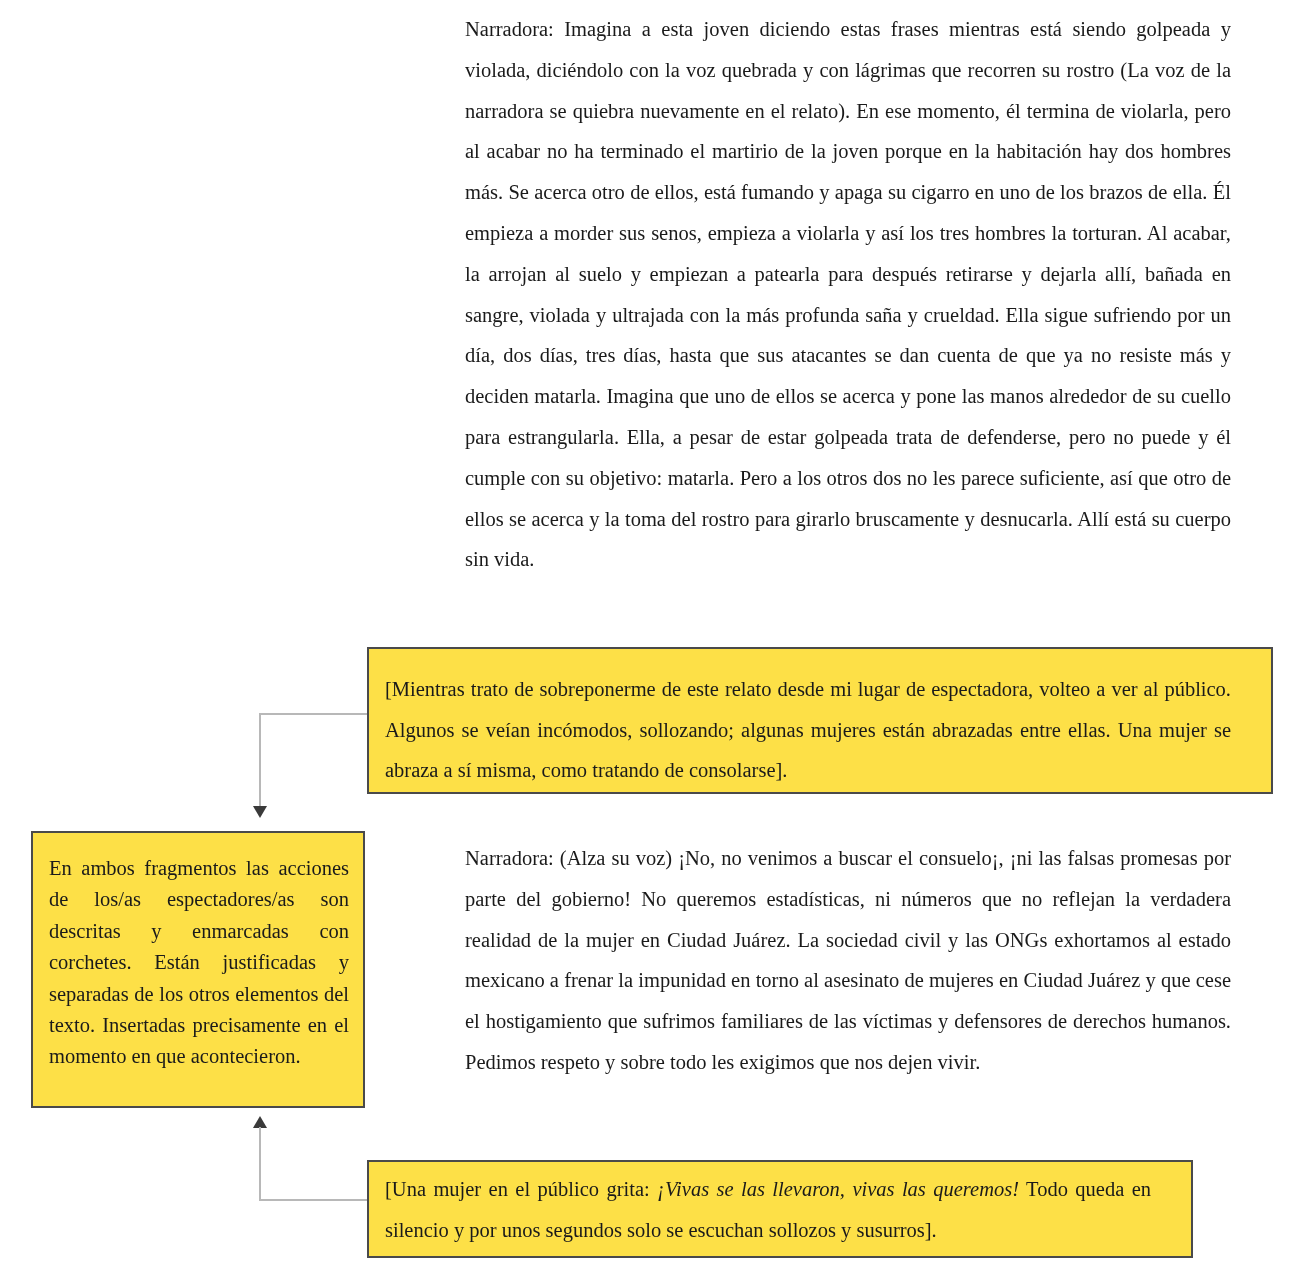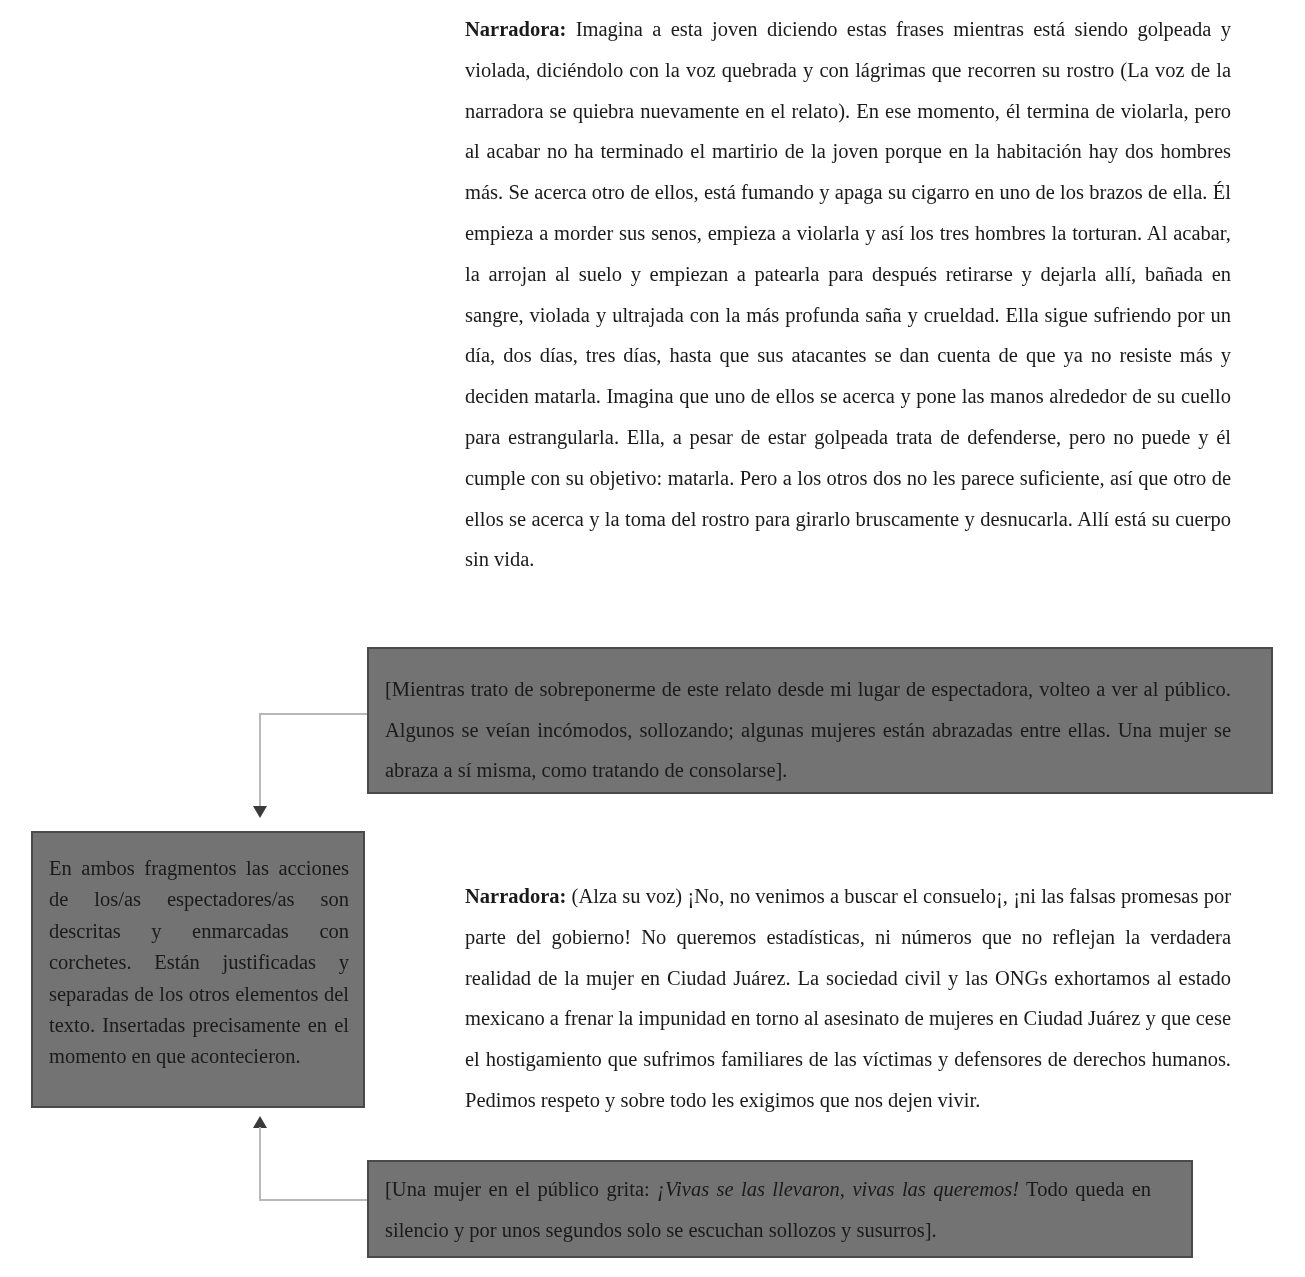--- a/index.html
+++ b/index.html
@@ -8,28 +8,28 @@
       font-family: "Liberation Serif", "DejaVu Serif", serif;
       color: #1a1a1a;
     }
     .para {
       position: absolute;
       font-size: 20.5px;
       line-height: 40.8px;
       text-align: justify;
       text-align-last: left;
     }
-    .para b { font-weight: bold; }
+    .para b { font-weight: normal; }
     #para1 { left: 465px; top: 9px; width: 766px; }
-    #para2 { left: 465px; top: 876px; width: 766px; }
+    #para2 { left: 465px; top: 838px; width: 766px; }
     .box {
       position: absolute;
       border: 2px solid #4a4a4a;
       box-sizing: border-box;
-      background: #737373;
+      background: #fde047;
       font-size: 20.5px;
       line-height: 40.5px;
       text-align: justify;
       text-align-last: left;
     }
     #box1 { left: 367px; top: 647px; width: 906px; height: 147px; padding: 20px 40px 0 16px; }
     #box2 { left: 367px; top: 1160px; width: 826px; height: 98px; padding: 7px 40px 0 16px; }
     #note-box { left: 31px; top: 831px; width: 334px; height: 277px; padding: 20px 14px 0 16px; line-height: 31.4px; font-size: 20.5px; }
     .line {
       position: absolute; background: #b8b8b8;

